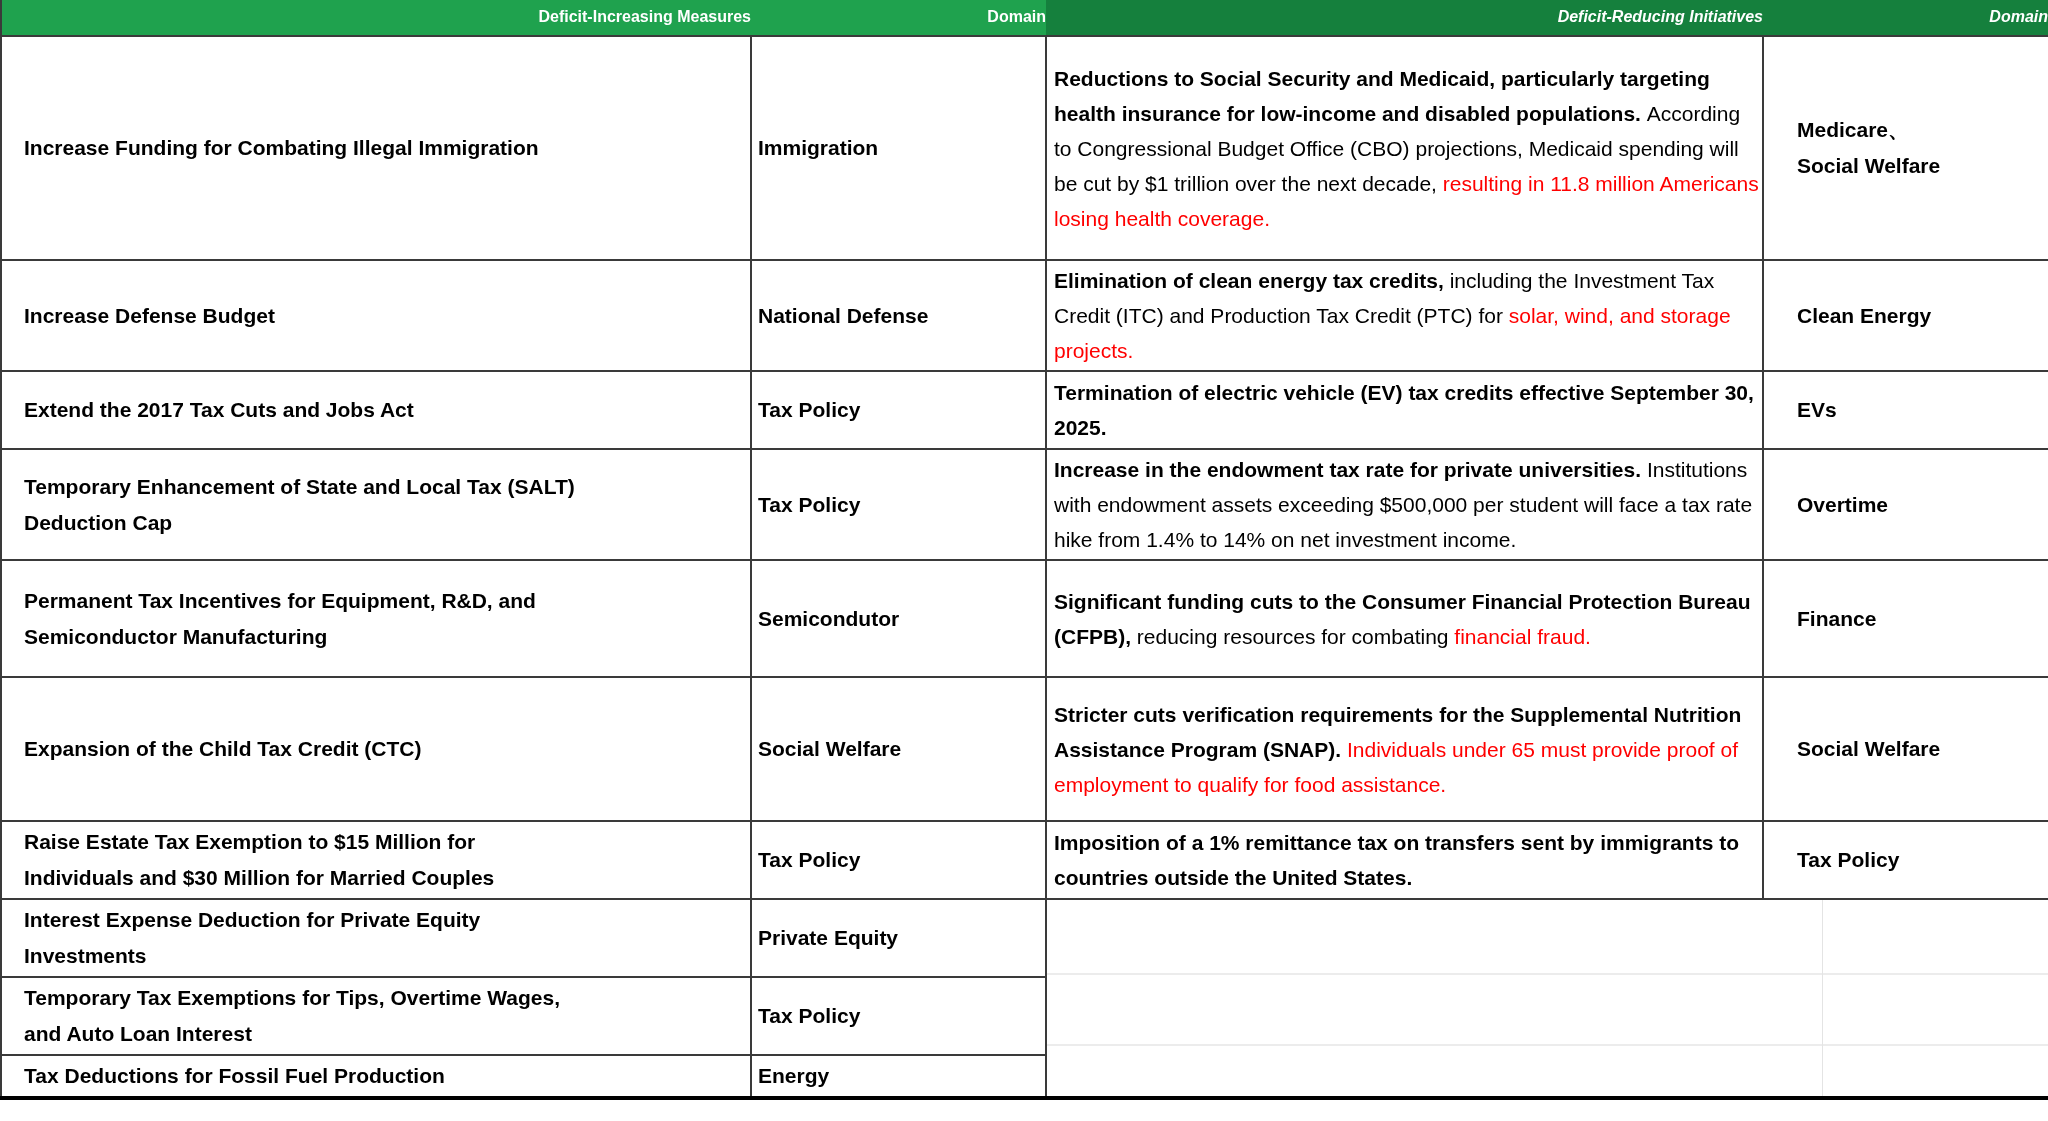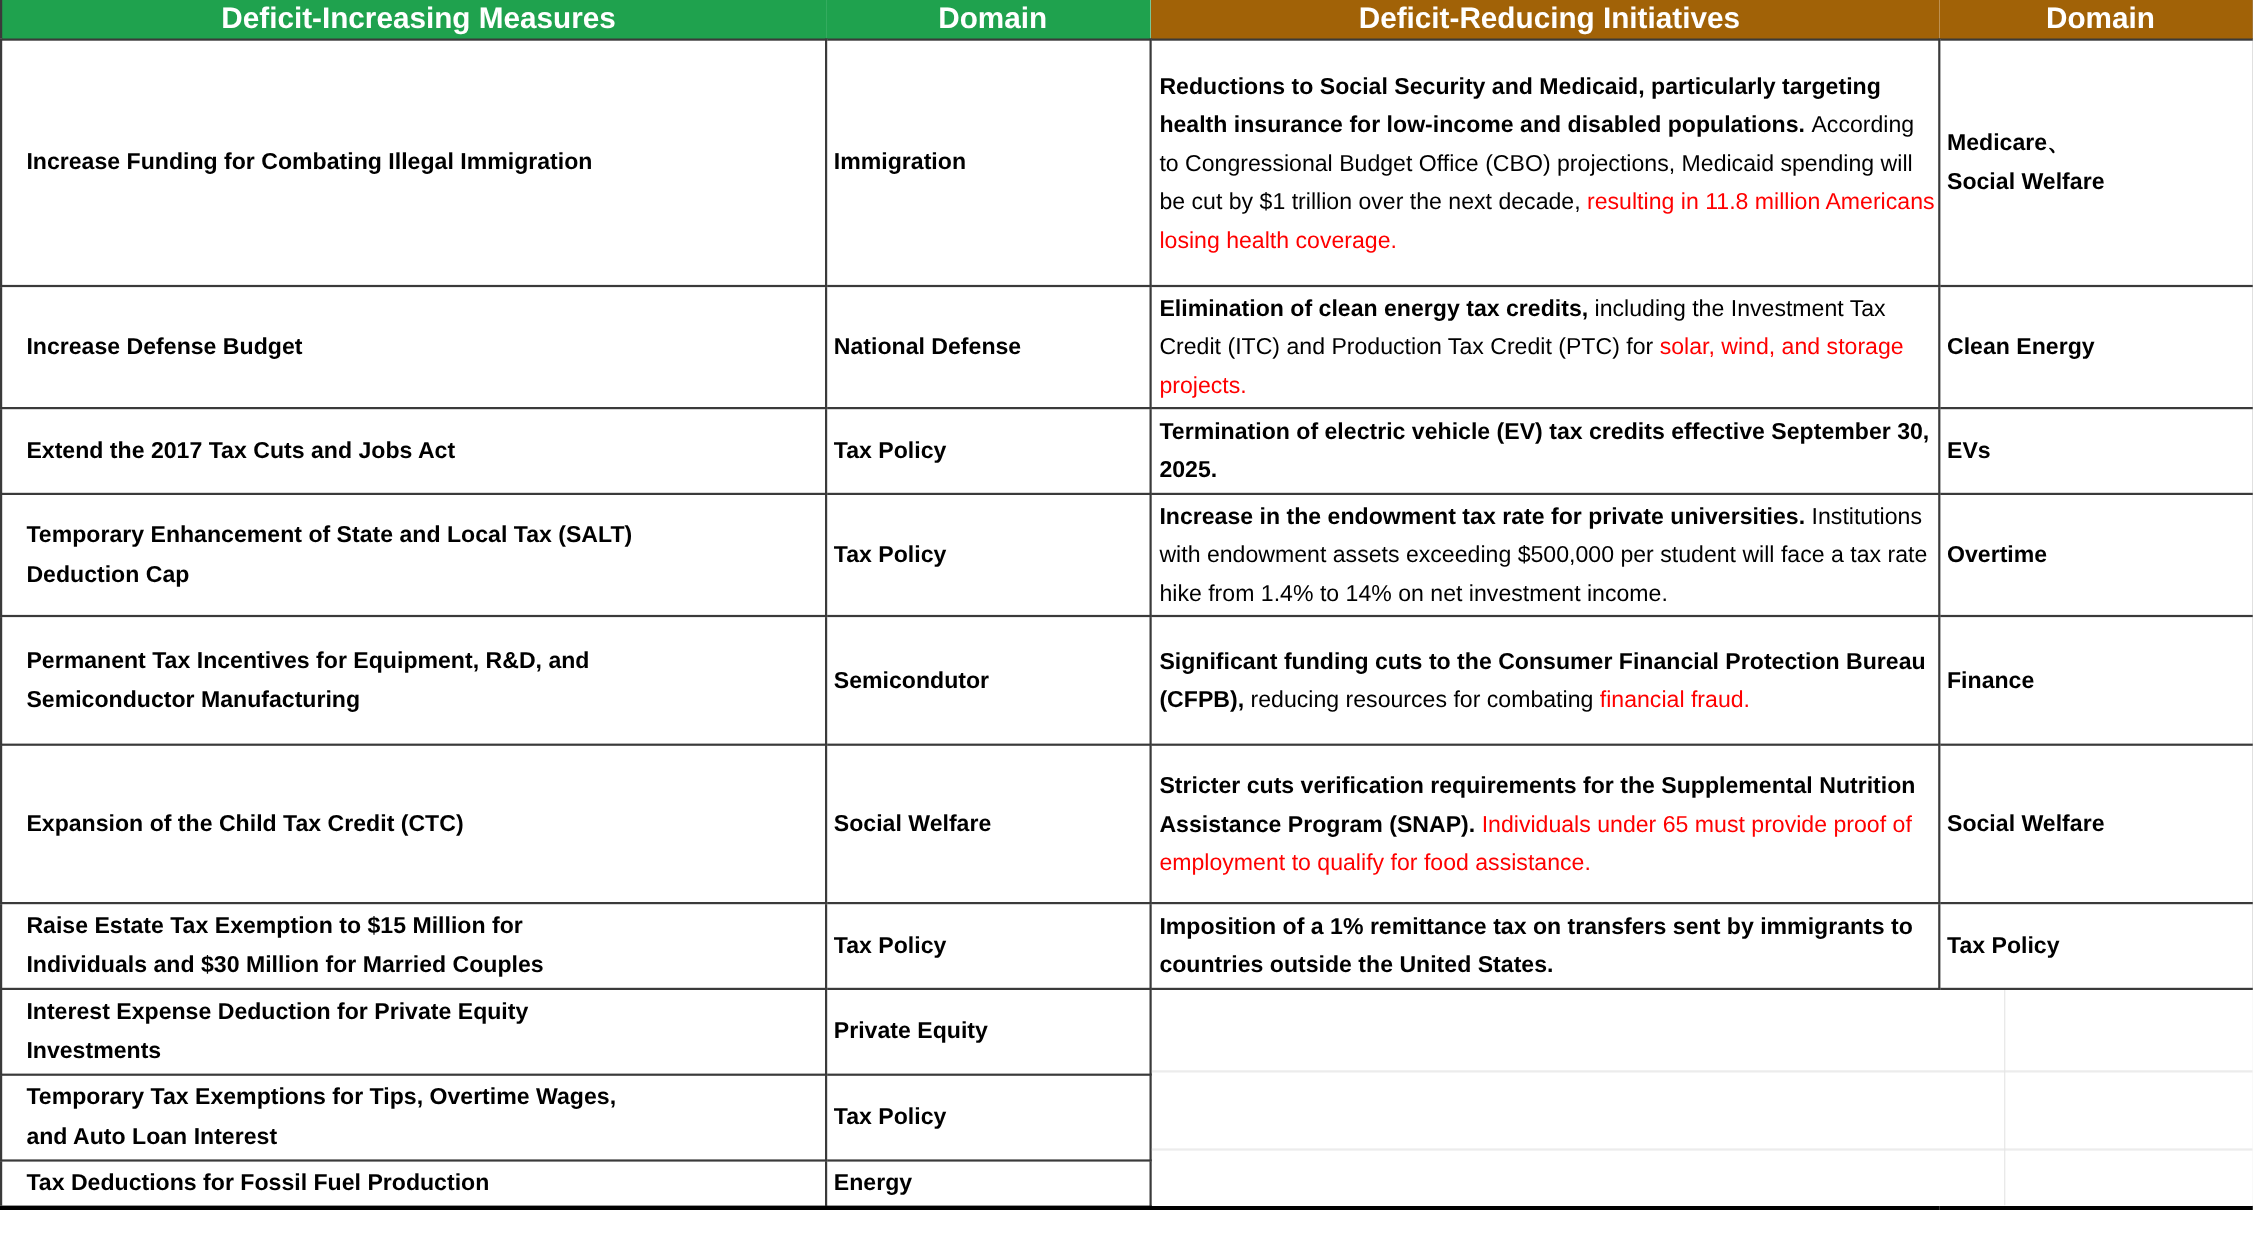--- a/index.html
+++ b/index.html
@@ -14,32 +14,32 @@
     border-collapse: collapse;
     table-layout: fixed;
     width: 2048px;
     border-left: 2px solid #3a3a3a;
     border-right: 2px solid #3a3a3a;
     border-bottom: 4px solid #000;
   }
   th, td { box-sizing: border-box; }
   th {
     height: 36px;
-    font-size: 27px;
+    font-size: 16px;
     font-weight: bold;
     color: #ffffff;
-    text-align: center;
+    text-align: right;
     vertical-align: middle;
     padding: 0 0 2px 8px;
     border: none;
     overflow: hidden;
     white-space: nowrap;
   }
   .hdr-green { background: #1fa24e; }
-  .hdr-red   { background: #a16207; }
+  .hdr-red   { background: #15803d; font-style: italic; }
 
   td {
     border: 2px solid #3a3a3a;
     vertical-align: middle;
     overflow: hidden;
   }
   .measure {
     font-weight: bold;
     font-size: 21px;
     line-height: 36px;
@@ -58,21 +58,21 @@
     padding: 2px 2px 2px 7px;
   }
   .seg-bold { font-weight: bold; }
   .seg-red  { color: #ff0000; }
   .domain-right {
     font-weight: bold;
     font-size: 21px;
     line-height: 36px;
     padding: 2px 2px 2px 6px;
   }
-  .dline { display: block; }
+  .dline { display: block; margin-left: 27px; }
 
   .empty-region {
     border: 0;
     position: relative;
     background: #ffffff;
     padding: 0;
   }
   .grid-h {
     position: absolute;
     left: 0; right: 0;

